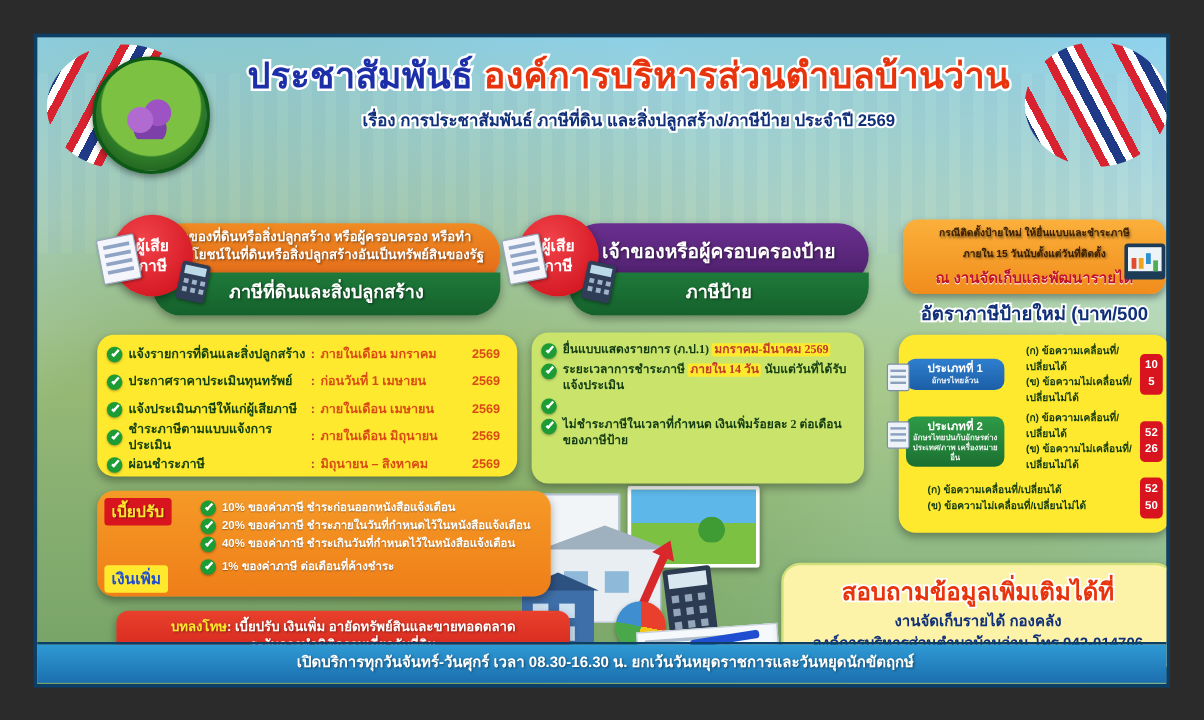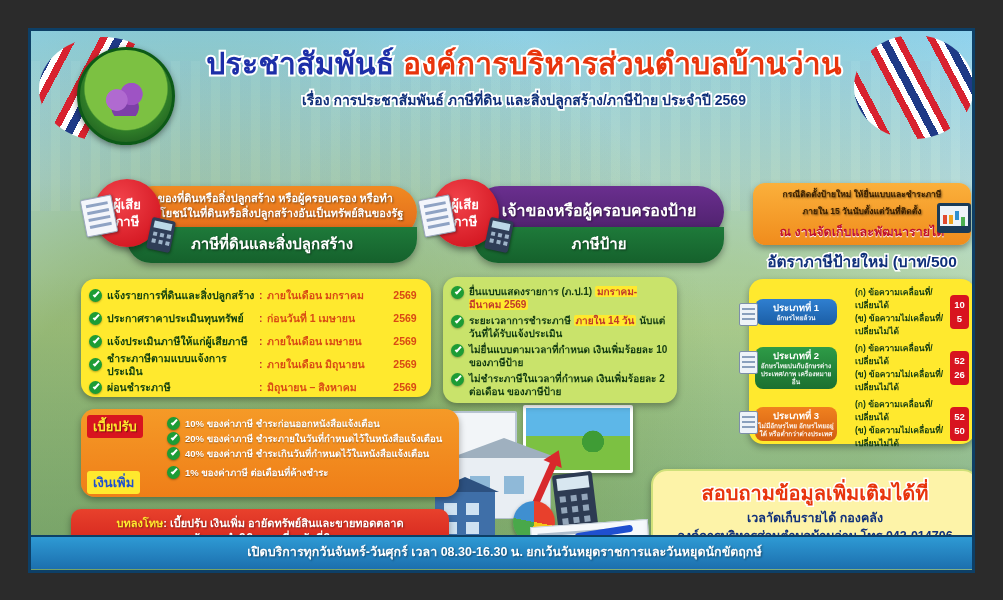--- a/index.html
+++ b/index.html
@@ -91,21 +91,21 @@
            color:#10307a;-webkit-text-stroke:3px #fff;paint-order:stroke fill;}
   .monitor{position:absolute;left:906px;top:172px;width:34px;height:30px;background:#1b3b57;
            border-radius:3px;z-index:6;}
   .monitor:before{content:"";position:absolute;left:3px;top:3px;right:3px;bottom:7px;background:#eef3f8;}
   .monitor:after{content:"";position:absolute;left:6px;bottom:9px;width:4px;height:9px;background:#e04a2f;
            box-shadow:6px 0 0 #f0a31c,12px -4px 0 #2f8fd0,18px 2px 0 #4caf50;}
 
   
   .panel{border-radius:14px;background:#ffe92e;box-shadow:0 3px 7px rgba(0,0,0,.33);}
   .pL{left:50px;top:248px;width:350px;height:118px;}
-  .pM{left:412px;top:246px;width:234px;height:126px;background:#c9e36b;}
+  .pM{left:412px;top:246px;width:277px;height:126px;background:#c9e36b;font-family:Liberation Serif, serif;}
   .pR{left:718px;top:248px;width:226px;height:165px;}
   .row{display:flex;align-items:center;font-size:10.5px;font-weight:bold;color:#0f3d10;
        line-height:13px;}
   .tick{flex:none;width:13px;height:13px;border-radius:50%;background:#1d9c35;margin-right:5px;
         position:relative;box-shadow:0 1px 2px rgba(0,0,0,.3);}
   .tick:before{content:"";position:absolute;left:3.5px;top:6px;width:3px;height:1.8px;background:#fff;
         transform:rotate(45deg);}
   .tick:after{content:"";position:absolute;left:5px;top:3.5px;width:5.5px;height:1.8px;background:#fff;
         transform:rotate(-48deg);}
   .pL .row{padding:0 8px;height:23px;}
@@ -135,21 +135,21 @@
          font-weight:bold;text-align:center;padding:3px 0;line-height:14px;}
 
   
   .pen{left:50px;top:378px;width:378px;height:88px;border-radius:14px;
        background:linear-gradient(#f59a27,#ef7e18);box-shadow:0 3px 7px rgba(0,0,0,.33);}
   .penTag{position:absolute;font-weight:bold;font-size:13px;padding:1px 6px;border-radius:3px;}
   .tagA{left:6px;top:6px;background:#d8141f;color:#ffe92e;text-shadow:1px 1px 1px rgba(0,0,0,.4);}
   .tagB{left:6px;top:62px;background:#ffe92e;color:#1f4fd0;}
   .pen .item{display:flex;padding:2px 8px 0 86px;font-size:9.5px;font-weight:bold;color:#fff;
         line-height:13px;text-shadow:0 1px 1px rgba(0,0,0,.35);}
-  .redbar{left:40px;top:478px;width:378px;height:46px;border-radius:10px;
+  .redbar{left:66px;top:478px;width:378px;height:46px;border-radius:10px;
        background:linear-gradient(#e8412c,#cf1f1a);box-shadow:0 3px 7px rgba(0,0,0,.35);}
   .redbar p{margin:0;color:#fff;font-size:11px;font-weight:bold;line-height:15px;
        padding:7px 10px 0;text-align:center;text-shadow:1px 1px 2px rgba(0,0,0,.4);}
   .redbar .k{color:#ffe92e;}
 
   
   .contact{left:620px;top:438px;width:324px;height:86px;border-radius:16px;
        background:#fdf3a8;border:2px solid #cfe07a;box-shadow:0 3px 7px rgba(0,0,0,.3);}
   .contact h3{margin:0;text-align:center;font-size:20px;color:#e8340c;padding-top:6px;
        -webkit-text-stroke:3px #fff;paint-order:stroke fill;}
@@ -303,21 +303,20 @@
         <div class="item">
           <span class="tick"></span>
      <span>ยื่นแบบแสดงรายการ (ภ.ป.1) <span class="mark">มกราคม-มีนาคม 2569</span></span>
    </div>
         <div class="item">
           <span class="tick"></span>
      <span>ระยะเวลาการชำระภาษี <span class="mark">ภายใน 14 วัน</span> นับแต่วันที่ได้รับแจ้งประเมิน</span>
    </div>
         <div class="item">
           <span class="tick"></span>
-     <span>ไม่ยื่นแบบตามเวลาที่กำหนด เงินเพิ่มร้อยละ 10 ของภาษีป้าย</span>
    </div>
         <div class="item">
           <span class="tick"></span>
      <span>ไม่ชำระภาษีในเวลาที่กำหนด เงินเพิ่มร้อยละ 2 ต่อเดือน ของภาษีป้าย</span>
    </div>
       </div>
   </div>
 
   <div class="layer panel pR">
     <div id="rateRows" style="padding-top:3px">
@@ -345,25 +344,20 @@
      <div class="rtTxt">
        <div>(ก) ข้อความเคลื่อนที่/เปลี่ยนได้</div>
             <div>(ข) ข้อความไม่เคลื่อนที่/เปลี่ยนไม่ได้</div>
      </div>
      <div class="rtNum">
        <div>52</div>
             <div>26</div>
      </div>
    </div>
         <div class="rt">
-     <div class="rtTab t-3">
-       <span class="clip"></span>
-       <b>ประเภทที่ 3</b>
-       <em>ไม่มีอักษรไทย อักษรไทยอยู่ใต้ หรือต่ำกว่าต่างประเทศ</em>
-     </div>
      <div class="rtTxt">
        <div>(ก) ข้อความเคลื่อนที่/เปลี่ยนได้</div>
             <div>(ข) ข้อความไม่เคลื่อนที่/เปลี่ยนไม่ได้</div>
      </div>
      <div class="rtNum">
        <div>52</div>
             <div>50</div>
      </div>
    </div>
       </div>
@@ -404,20 +398,20 @@
     <div class="pen2"></div>
   </div>
 
   <div class="layer redbar">
     <p><span class="k">บทลงโทษ</span><span>: เบี้ยปรับ เงินเพิ่ม อายัดทรัพย์สินและขายทอดตลาด</span><br>
     <span>ระงับการทำนิติกรรมเกี่ยวกับที่ดิน</span></p>
   </div>
 
   <div class="layer contact">
     <h3>สอบถามข้อมูลเพิ่มเติมได้ที่</h3>
-    <p>เวลาัดเก็บรายได้ กองคลัง</p>
+    <p>งานจัดเก็บรายได้ กองคลัง</p>
     <p>องค์การบริหารส่วนตำบลบ้านว่าน โทร 042-014706</p>
   </div>
 
   <div class="layer foot">
     <p>เปิดบริการทุกวันจันทร์-วันศุกร์ เวลา 08.30-16.30 น. ยกเว้นวันหยุดราชการและวันหยุดนักขัตฤกษ์</p>
   </div>
 </div>
 
 </body></html>

